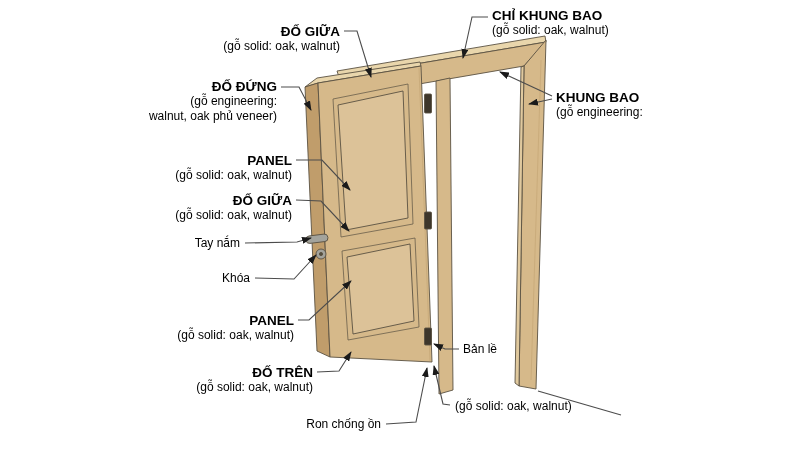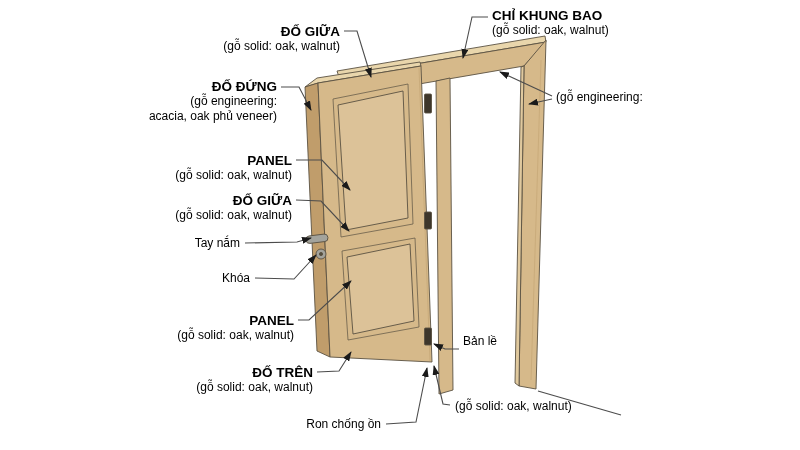--- a/index.html
+++ b/index.html
@@ -83,21 +83,21 @@
   </div>
 
   <div class="lbl" style="left:492px;top:8px">
     <div class="t">CHỈ KHUNG BAO</div>
     <div class="s">(gỗ solid: oak, walnut)</div>
   </div>
 
   <div class="lbl ra" style="right:523px;top:79px">
     <div class="t">ĐỐ ĐỨNG</div>
     <div class="s">(gỗ engineering:</div>
-    <div class="s">acacia, oak phủ veneer)</div>
+    <div class="s">walnut, oak phủ veneer)</div>
   </div>
 
   <div class="lbl ra" style="right:508px;top:153px">
     <div class="t">PANEL</div>
     <div class="s">(gỗ solid: oak, walnut)</div>
   </div>
 
   <div class="lbl ra" style="right:508px;top:193px">
     <div class="t">ĐỐ GIỮA</div>
     <div class="s">(gỗ solid: oak, walnut)</div>
@@ -115,24 +115,25 @@
     <div class="t">PANEL</div>
     <div class="s">(gỗ solid: oak, walnut)</div>
   </div>
 
   <div class="lbl ra" style="right:487px;top:365px">
     <div class="t">ĐỐ TRÊN</div>
     <div class="s">(gỗ solid: oak, walnut)</div>
   </div>
 
   <div class="lbl" style="left:556px;top:90px">
+    <div class="t">KHUNG BAO</div>
     <div class="s">(gỗ engineering:</div>
   </div>
 
-  <div class="lbl" style="left:463px;top:334px">
+  <div class="lbl" style="left:463px;top:342px">
     <div class="s">Bản lề</div>
   </div>
 
   <div class="lbl ra" style="right:419px;top:417px">
     <div class="s">Ron chống ồn</div>
   </div>
 
   <div class="lbl" style="left:455px;top:399px">
     <div class="s">(gỗ solid: oak, walnut)</div>
   </div>

